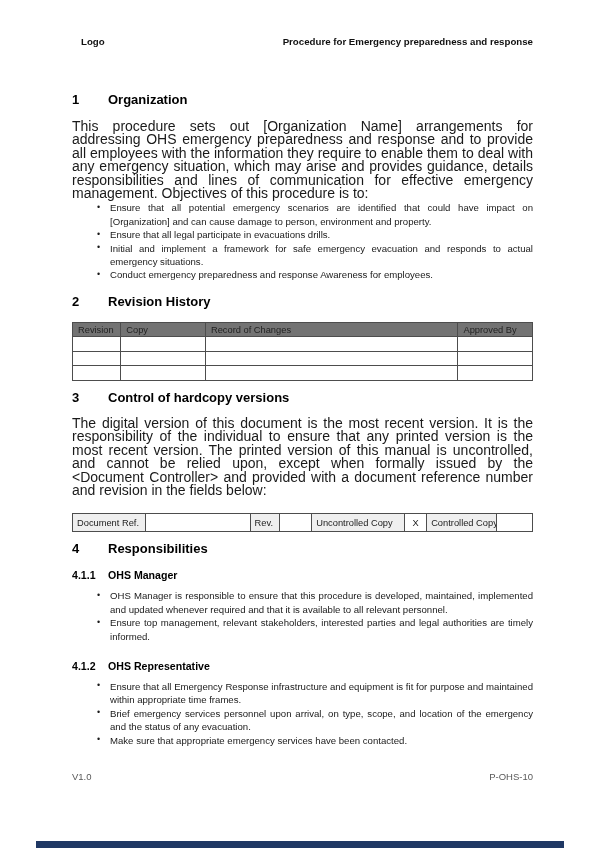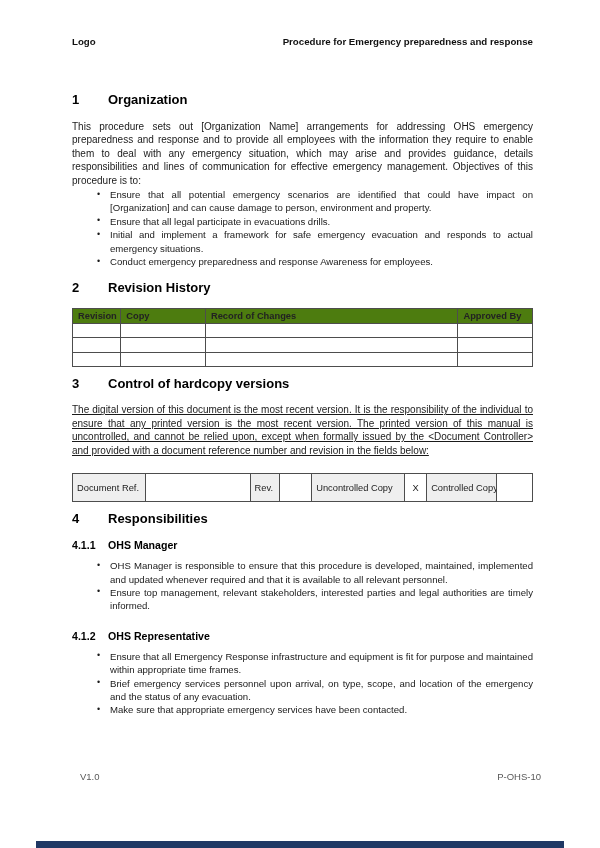--- a/index.html
+++ b/index.html
@@ -5,65 +5,65 @@
   * { margin:0; padding:0; box-sizing:border-box; }
   html,body { background:#ffffff; }
   .page {
     width:600px; height:848px; position:relative; overflow:hidden;
     background:#ffffff; font-family:"Liberation Sans", sans-serif; color:#1a1a1a;
   }
   .content { position:absolute; left:72px; top:0; width:461px; }
 
   .doc-header {
     display:flex; justify-content:space-between; align-items:flex-start;
-    padding-top:36px; font-weight:bold; font-size:9.7px; line-height:12px; color:#111;
+    padding-top:36px; font-weight:bold; font-size:9.7px; line-height:12px; color:#111;margin-left:9px;
   }
 
   .h-sec { display:flex; font-weight:bold; font-size:13px; line-height:15px; color:#000; }
   .h-sec .num { width:36px; flex:none; }
   .h-sub { display:flex; font-weight:bold; font-size:10.6px; line-height:13px; color:#000;align-items:center; }
   .h-sub .num { width:36px; flex:none; }
 
-  .para { font-size:10px; line-height:13.4px; text-align:justify; color:#1a1a1a; }
+  .para { font-size:14px; line-height:13.4px; text-align:justify; color:#1a1a1a; }
 
   .blist { font-size:9.6px; line-height:13.4px; }
   .bitem { position:relative; padding-left:38px; text-align:justify; }
   .bitem .bullet { position:absolute; left:25px; top:-0.5px; font-size:9px; }
 
   table.tbl { width:100%; border-collapse:collapse; table-layout:fixed; font-size:9.3px; }
   table.tbl th, table.tbl td {
     border:1px solid #4d4d4d; padding:1px 5px; height:14.5px;
     text-align:left; vertical-align:middle; font-weight:normal; overflow:hidden; white-space:nowrap;
   }
-  table.tbl th { background:#4d7c0f; font-weight:bold; color:#222; }
+  table.tbl th { background:#737373; font-weight:normal; color:#222; }
 
   table.ctl { width:100%; border-collapse:collapse; table-layout:fixed; font-size:9.3px; }
   table.ctl td {
-    border:1px solid #4d4d4d; padding:1px 4px; height:28px;
+    border:1px solid #4d4d4d; padding:1px 4px; height:18px;
     vertical-align:middle; overflow:hidden; white-space:nowrap;
   }
   table.ctl td.lbl { background:#efefef; color:#222; }
   table.ctl td.mark { text-align:center; }
 
   .m-h1 { margin-top:44px; }
   .m-para1 { margin-top:13px; }
   .m-blist1 { margin-top:1px; }
   .m-h2 { margin-top:12px; }
   .m-tbl { margin-top:13px; }
   .m-h3 { margin-top:9px; }
-  .m-para3 { margin-top:12px;text-decoration:underline; }
+  .m-para3 { margin-top:12px; }
   .m-ctl { margin-top:16px; }
   .m-h4 { margin-top:9px; }
   .m-sub1 { margin-top:13px; }
   .m-bl411 { margin-top:7px; }
   .m-sub2 { margin-top:17px; }
   .m-bl412 { margin-top:7px; }
 
   .doc-footer {
-    position:absolute; left:80px; width:461px; top:771px;
+    position:absolute; left:72px; width:461px; top:771px;
     display:flex; justify-content:space-between;
     font-size:9.5px; line-height:12px; color:#595959;
   }
   .bottom-bar {
     position:absolute; left:36px; right:36px; bottom:0; height:7px;
   }
 </style>
 </head>
 <body>
 

